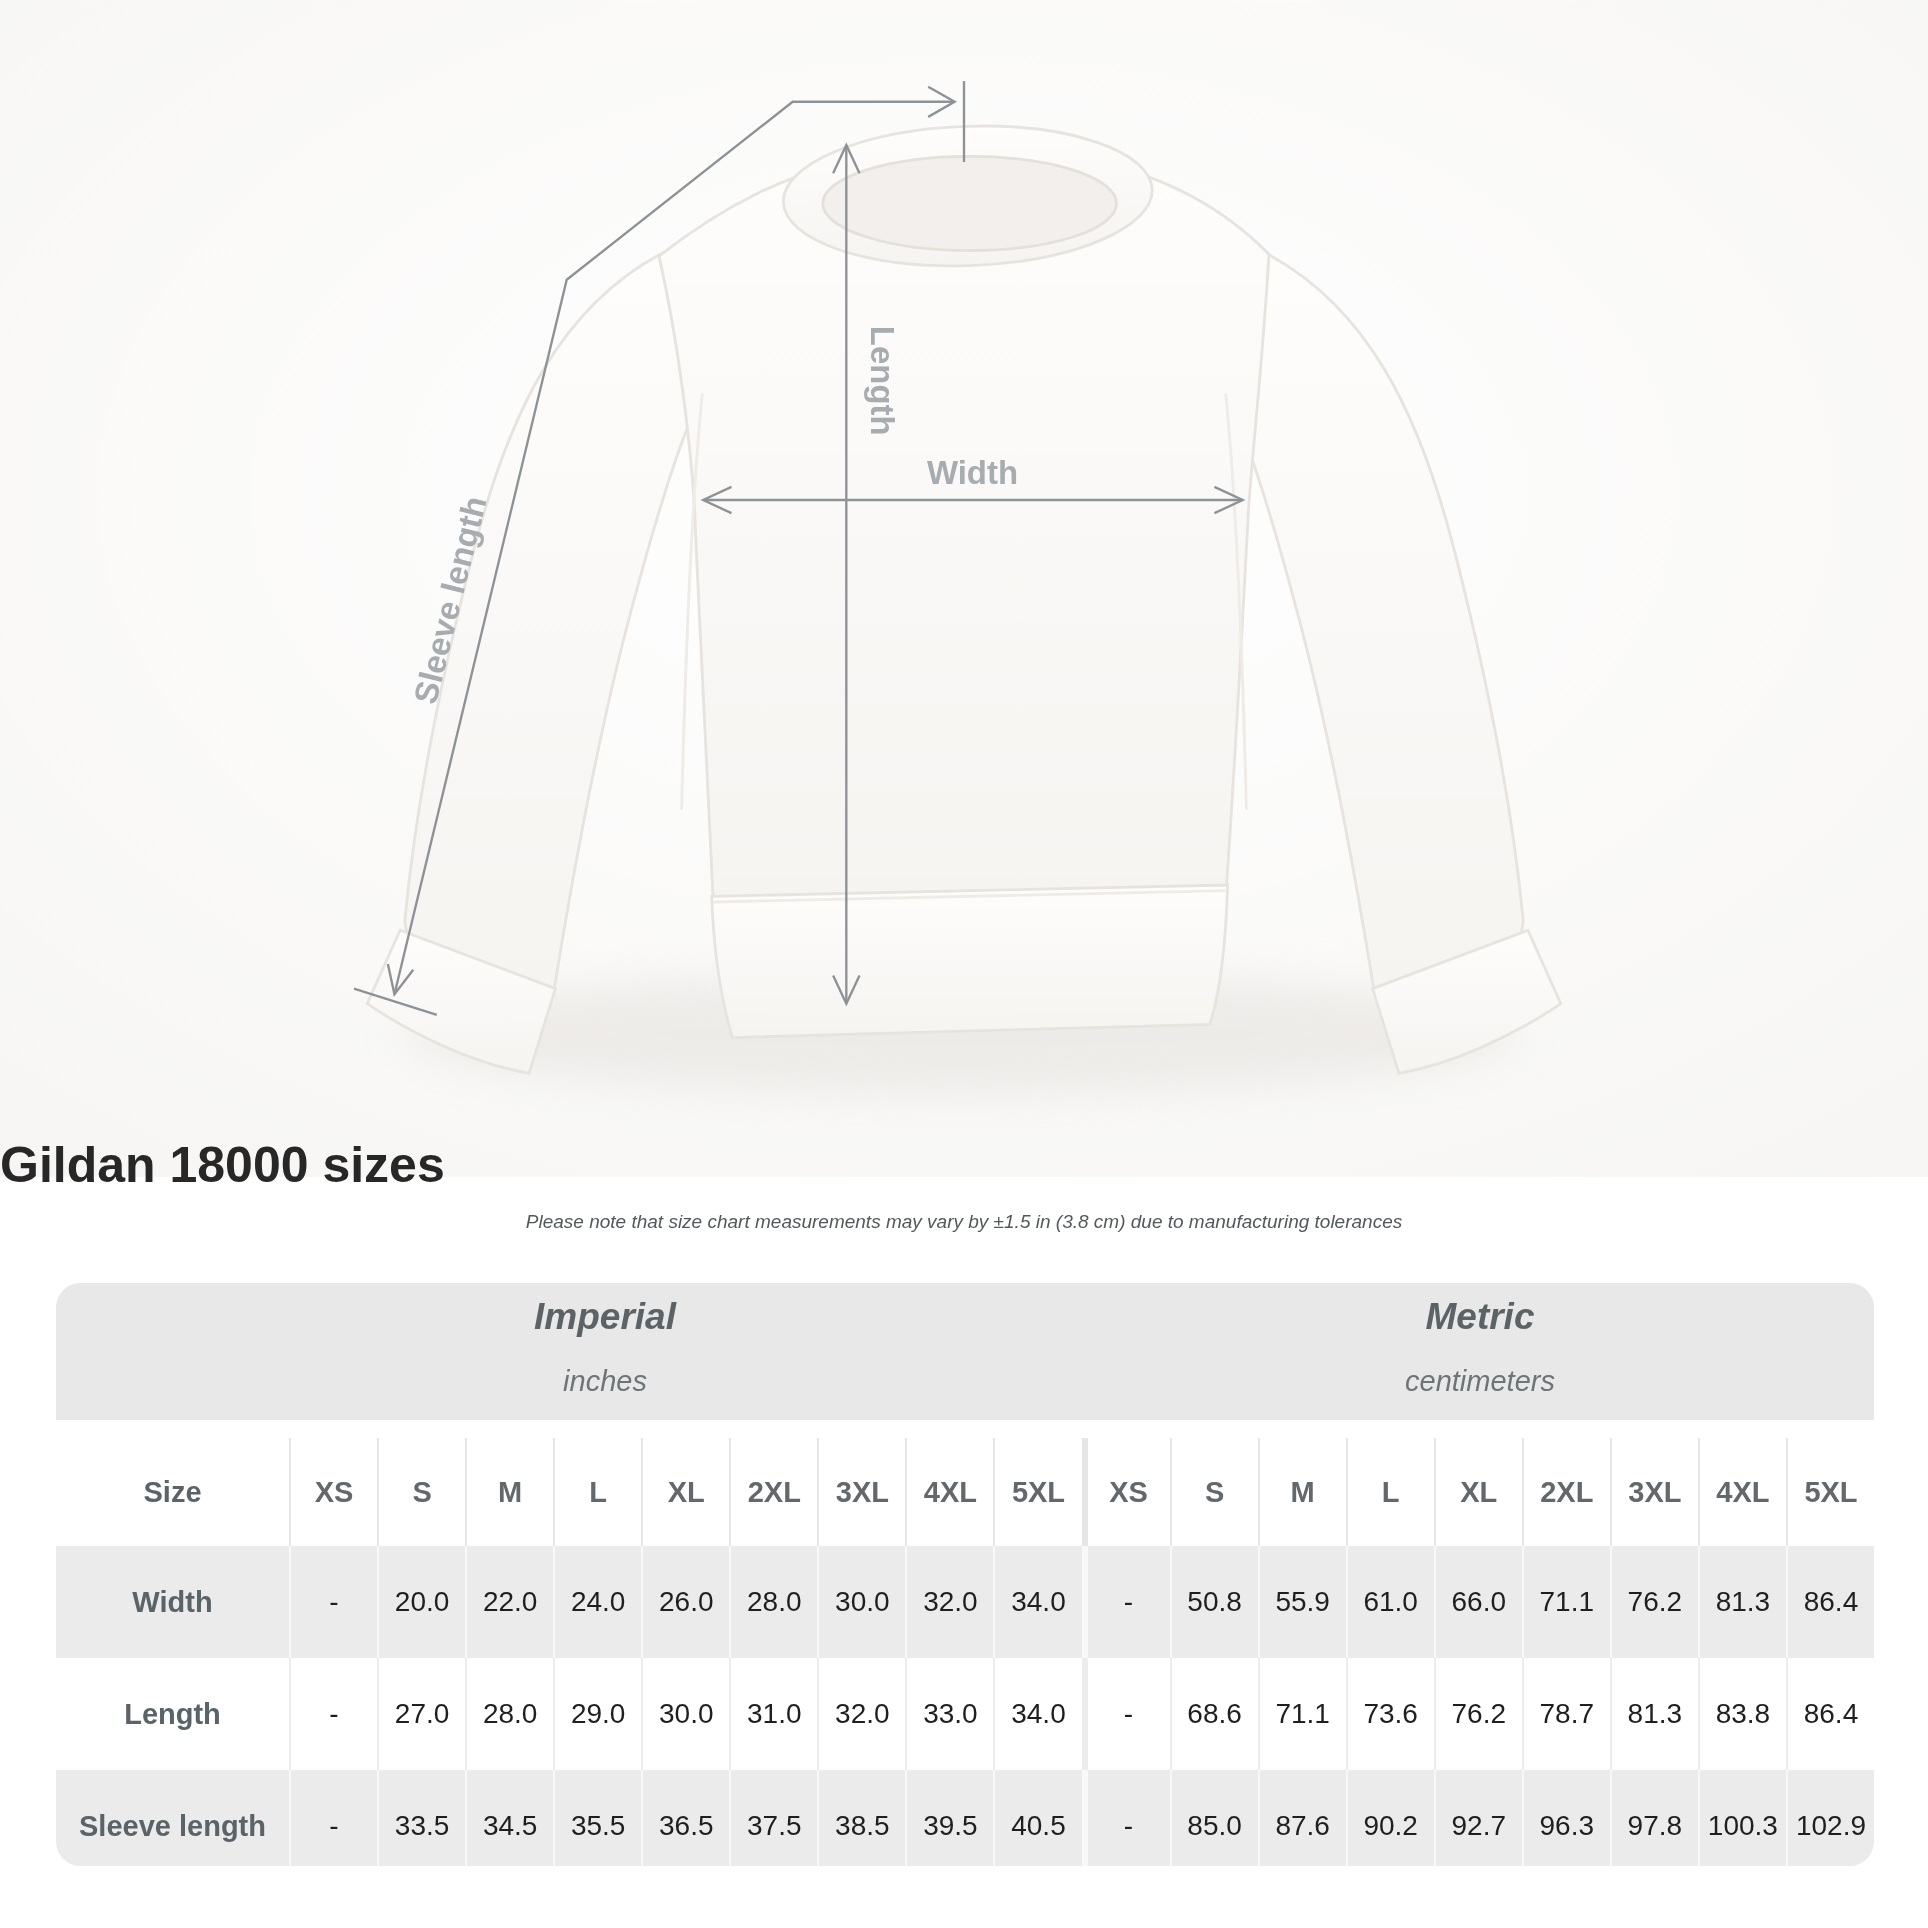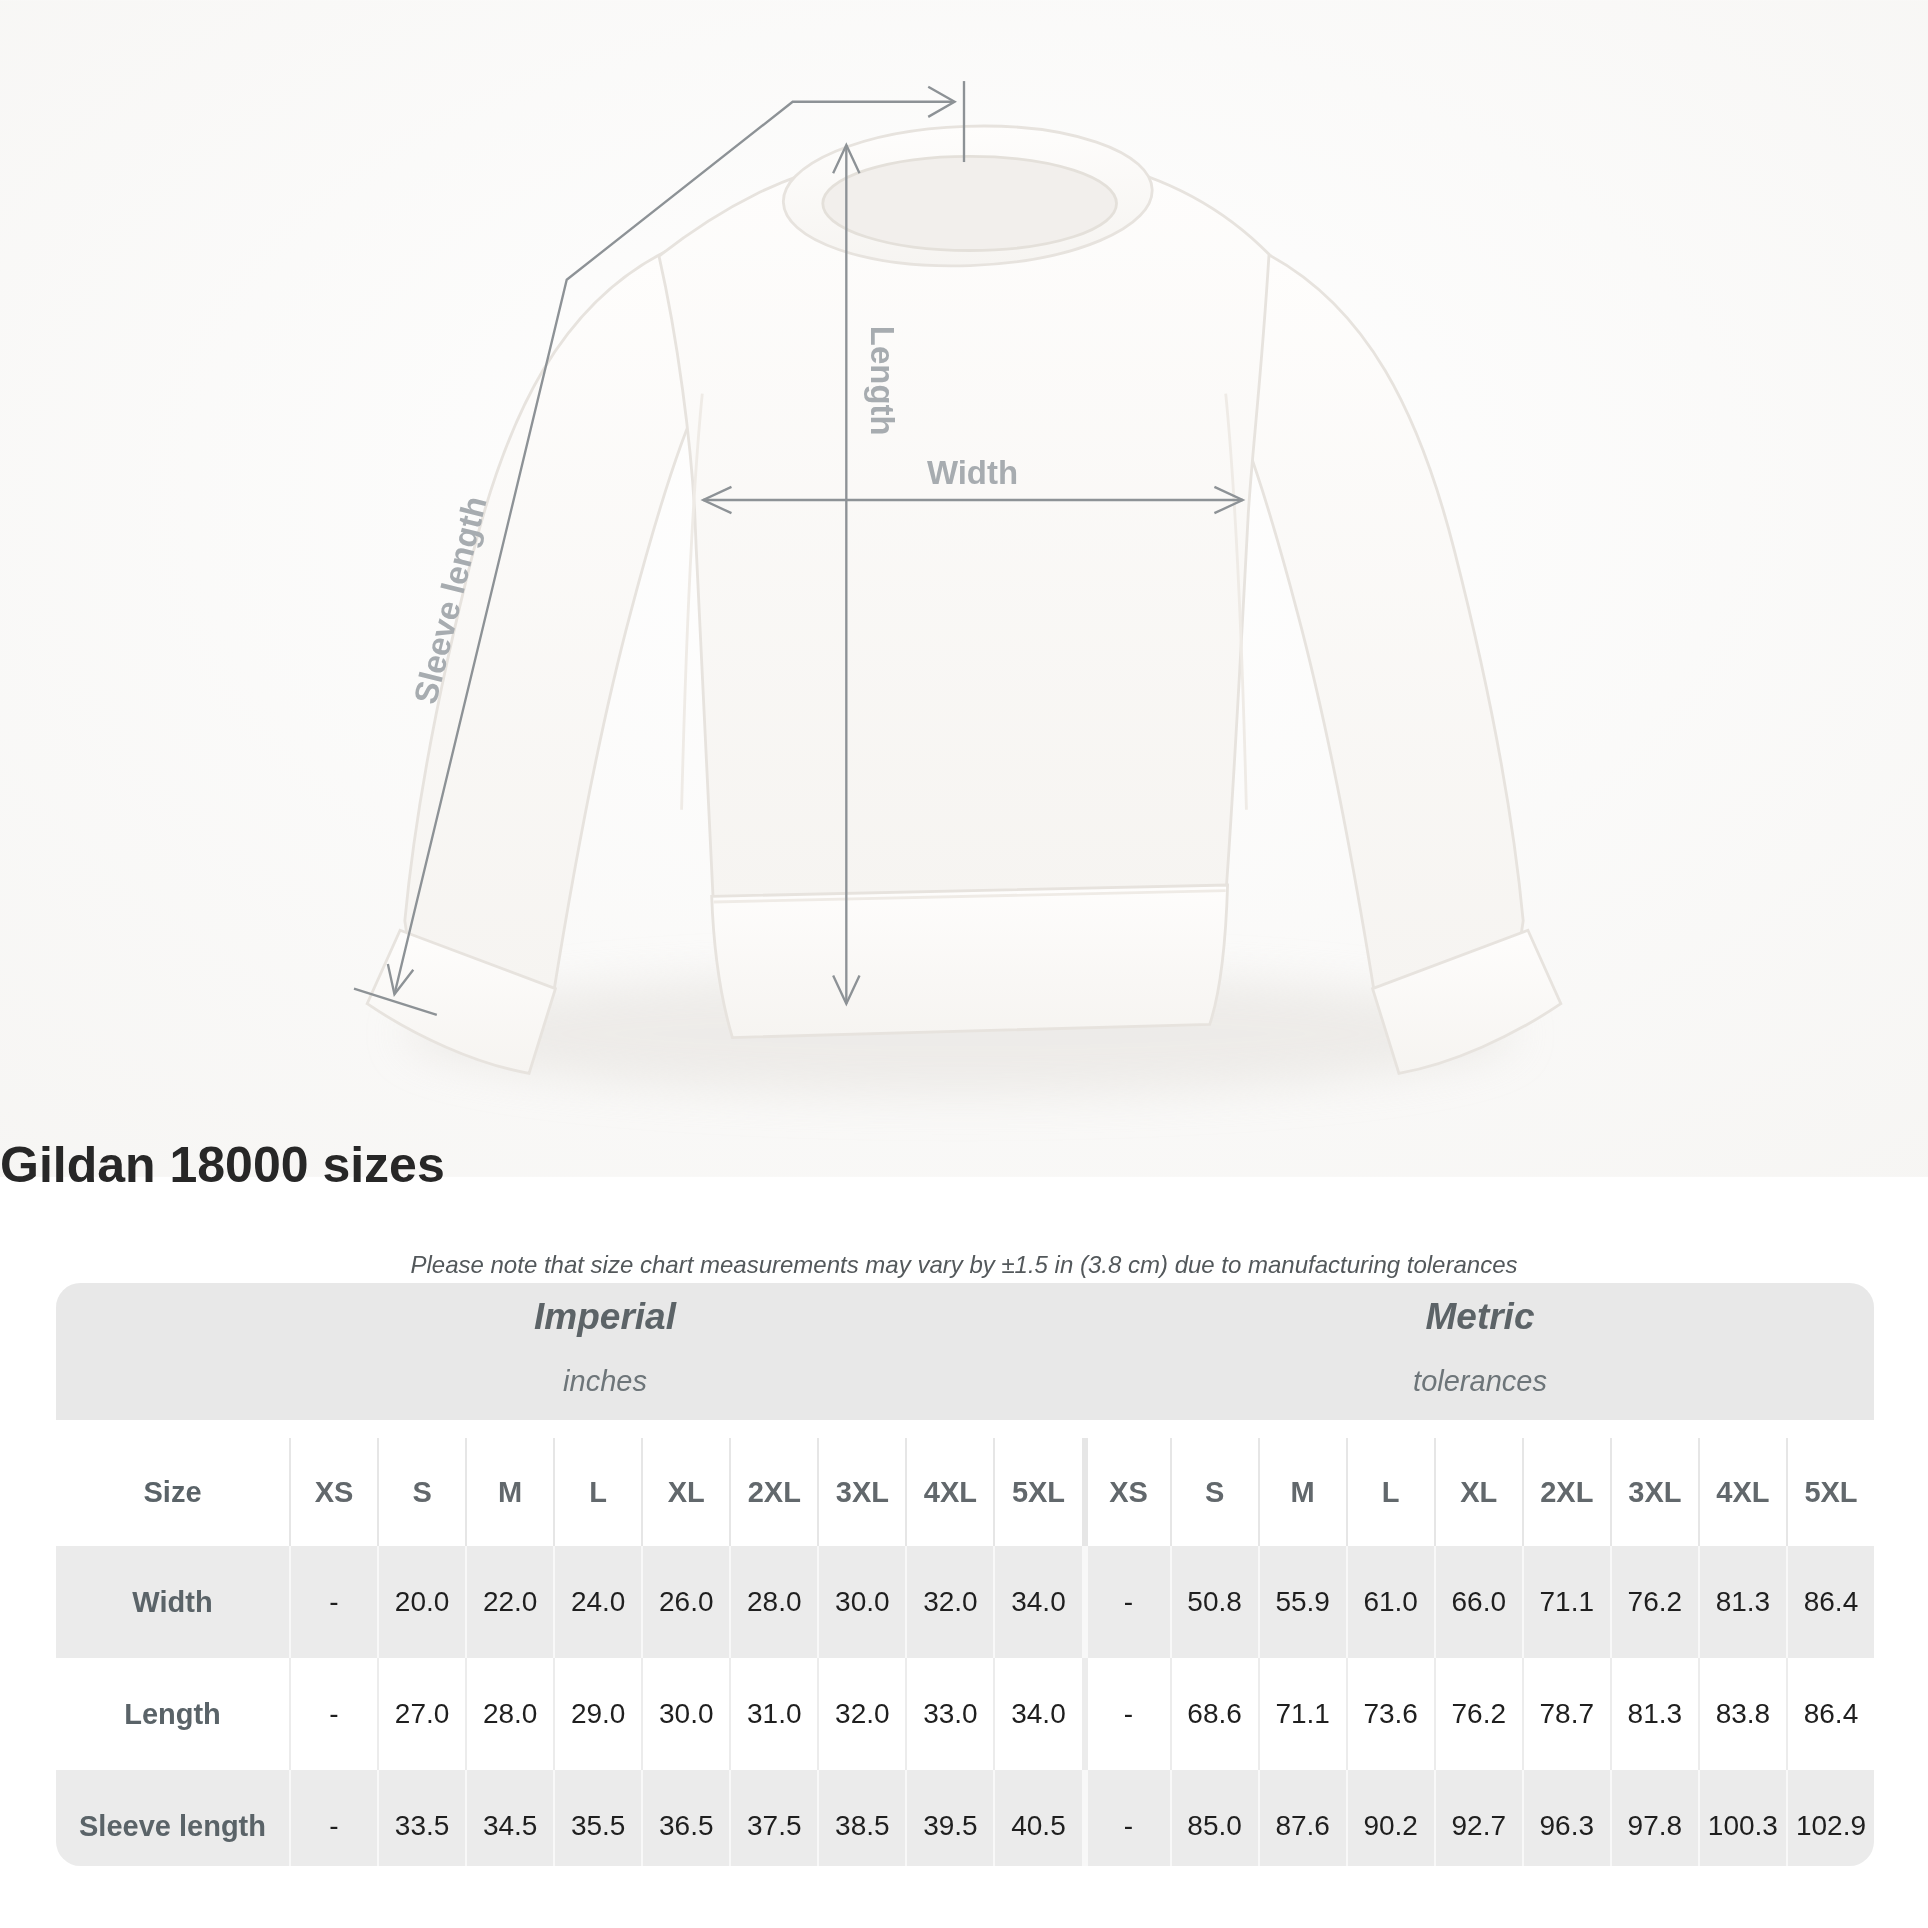--- a/index.html
+++ b/index.html
@@ -2,21 +2,21 @@
 <html style="font-size:15px"><head>
 <meta charset="utf-8">
 <style>
   html,body{margin:0;padding:0;background:#ffffff;}
   .page{position:relative;width:1928px;height:1928px;background:#ffffff;overflow:hidden;
         font-family:"Liberation Sans", sans-serif;}
   .photo{position:absolute;left:0;top:0;}
   .title{position:absolute;left:0;top:1136px;width:100%;
          font-size:50px;font-weight:bold;color:#272727;}
   .subtitle{position:absolute;left:0;top:1211px;width:100%;text-align:center;
-         font-size:24px;font-style:italic;color:#53585b;margin-top:40px;}
+         font-size:19px;font-style:italic;color:#53585b;}
   .size-table{position:absolute;left:56px;top:1283px;width:1818px;height:583px;
          border-radius:24.5px;overflow:hidden;}
   .band{position:relative;height:137px;background:#e8e8e8;}
   .ugroup{position:absolute;top:0;width:565px;text-align:center;transform:translateX(-50%);}
   .ugroup.imperial{left:549px;}
   .ugroup.metric{left:1424px;}
   .uname{margin-top:13px;font-size:37px;font-weight:bold;font-style:italic;color:#5c6367;}
   .uunit{margin-top:27px;font-size:29px;font-style:italic;color:#6d7579;}
   .trow{display:grid;grid-template-columns:233px repeat(18,1fr);}
   .trow.head{height:108px;background:#ffffff;margin-top:18px;}
@@ -97,21 +97,21 @@
   <div class="subtitle">Please note that size chart measurements may vary by ±1.5 in (3.8 cm) due to manufacturing tolerances</div>
 
   <div class="size-table">
     <div class="band">
       <div class="ugroup imperial">
         <div class="uname">Imperial</div>
         <div class="uunit">inches</div>
       </div>
       <div class="ugroup metric">
         <div class="uname">Metric</div>
-        <div class="uunit">tolerances</div>
+        <div class="uunit">centimeters</div>
       </div>
     </div>
 
     <div class="trow head">
       <div class="c lab">Size</div>
       <div class="c h">XS</div>
       <div class="c h">S</div>
       <div class="c h">M</div>
       <div class="c h">L</div>
       <div class="c h">XL</div>

